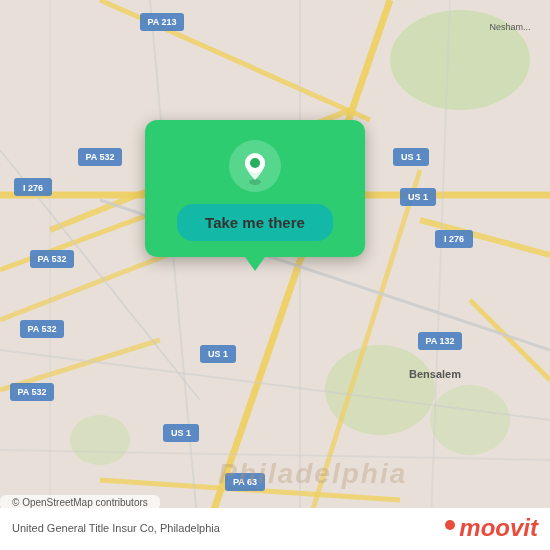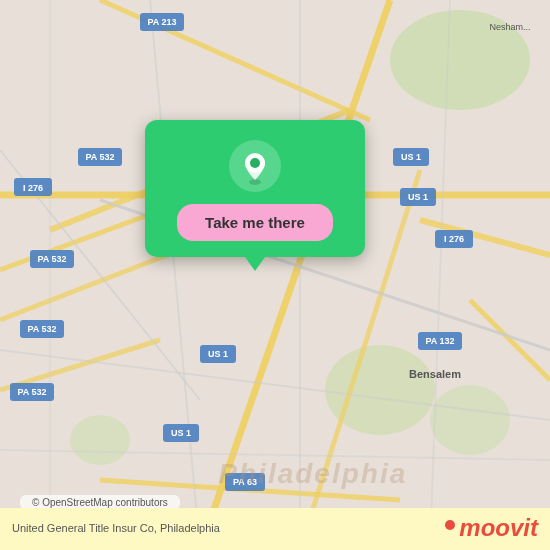--- a/index.html
+++ b/index.html
@@ -62,38 +62,38 @@
       border-color: #2ecc71 transparent transparent transparent;
     }
 
     .location-icon {
       width: 52px;
       height: 52px;
       margin-bottom: 12px;
     }
 
     .btn-take-me {
-      background: #f9a8d4;
+      background: #14b8a6;
       border: none;
       border-radius: 16px;
       padding: 10px 28px;
       font-size: 15px;
       font-weight: 600;
       color: #333;
       cursor: pointer;
       white-space: nowrap;
     }
 
     
     .bottom-bar {
       position: absolute;
       bottom: 0;
       left: 0;
       right: 0;
-      background: #fef9c3;
+      background: #ffffff;
       padding: 6px 12px 8px 12px;
       display: flex;
       justify-content: space-between;
       align-items: center;
       z-index: 20;
     }
 
     .bottom-bar-left {
       font-size: 11px;
       color: #555;
@@ -117,21 +117,21 @@
       height: 10px;
       background: #e74c3c;
       border-radius: 50%;
       margin-bottom: 6px;
     }
 
     
     .attribution {
       position: absolute;
       bottom: 40px;
-      left: 20px;
+      left: 0;
       font-size: 10px;
       color: #555;
       z-index: 15;
       background: rgba(255,255,255,0.7);
       padding: 2px 12px;
       border-radius: 6px;
     }
 
     
     .place-watermark {

